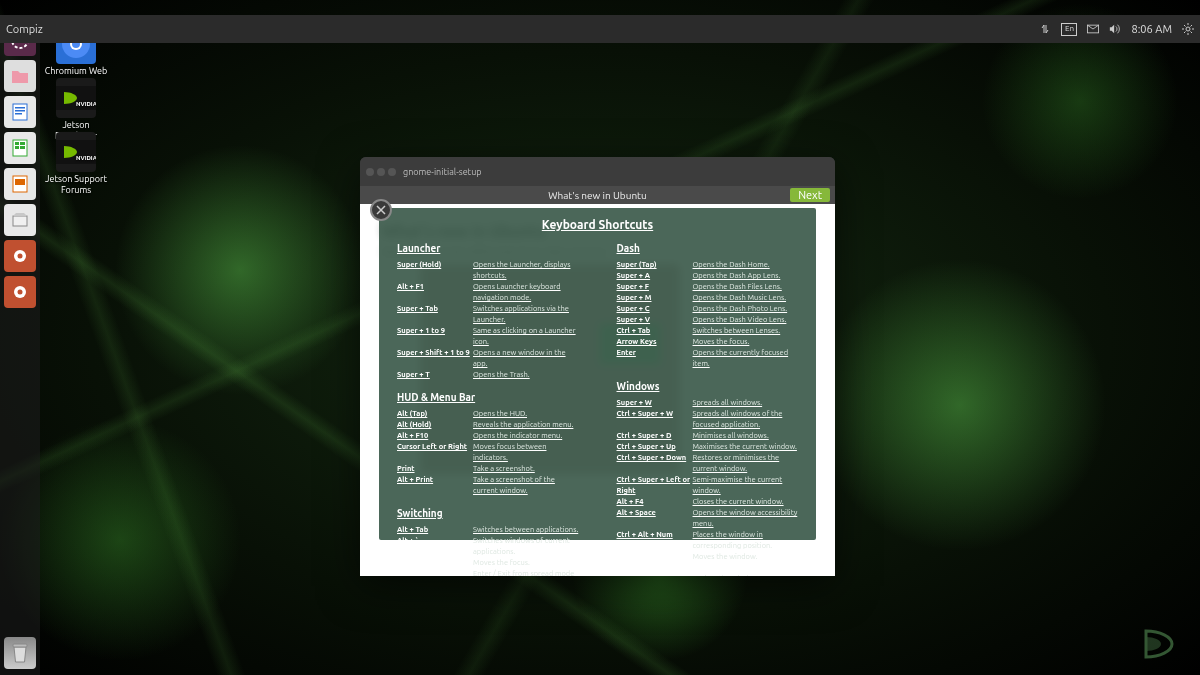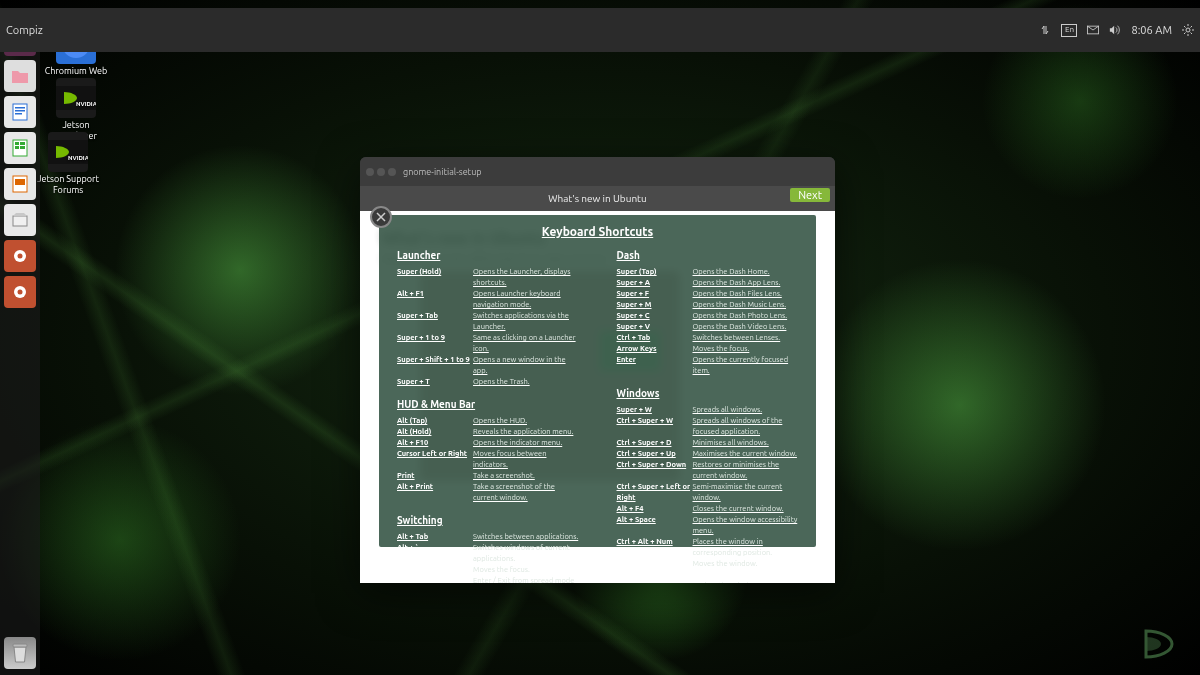--- a/index.html
+++ b/index.html
@@ -17,39 +17,39 @@
   
   .desktop::before{
     content:"";position:absolute;inset:0;
     background:
       linear-gradient(35deg, rgba(120,220,90,0) 30%, rgba(120,220,90,0.12) 31%, rgba(120,220,90,0) 32%),
       linear-gradient(-25deg,rgba(120,220,90,0) 60%, rgba(120,220,90,0.10) 61%, rgba(120,220,90,0) 62%),
       linear-gradient(70deg, rgba(120,220,90,0) 15%, rgba(120,220,90,0.10) 16%, rgba(120,220,90,0) 17%),
       linear-gradient(-60deg,rgba(120,220,90,0) 45%, rgba(120,220,90,0.08) 46%, rgba(120,220,90,0) 47%);
   }
   
-  .top-panel{position:absolute;top:8px;left:0;right:0;height:20px;background:#2b2b2b;color:#ddd;display:flex;align-items:center;font-size:11px;padding:12px 6px;z-index:30;}
+  .top-panel{position:absolute;top:15px;left:0;right:0;height:20px;background:#2b2b2b;color:#ddd;display:flex;align-items:center;font-size:11px;padding:4px 6px;z-index:30;}
   .top-panel .title{flex:0 0 auto;}
   .top-panel .spacer{flex:1;}
   .tray{display:flex;align-items:center;gap:10px;}
   .tray .ic{width:12px;height:12px;display:inline-flex;align-items:center;justify-content:center;color:#ddd;}
   .tray .box{width:14px;height:11px;border:1px solid #ccc;font-size:8px;line-height:9px;text-align:center;}
   
   .launcher{position:absolute;top:20px;left:0;bottom:0;width:40px;background:rgba(30,30,30,0.55);z-index:25;display:flex;flex-direction:column;align-items:center;padding-top:4px;gap:4px;}
   .launcher .app{width:32px;height:32px;border-radius:4px;display:flex;align-items:center;justify-content:center;position:relative;}
   .launcher .trash{position:absolute;bottom:6px;}
   
   .dicon{position:absolute;width:64px;text-align:center;color:#fff;font-size:9px;line-height:11px;text-shadow:0 1px 2px #000;}
   .dicon .g{width:40px;height:40px;margin:0 auto 2px;border-radius:4px;display:flex;align-items:center;justify-content:center;}
   
   .dialog{position:absolute;left:360px;top:157px;width:475px;background:#3b3b3b;border-radius:6px 6px 0 0;box-shadow:0 10px 40px rgba(0,0,0,0.6);z-index:40;overflow:hidden;}
   .dlg-titlebar{height:29px;background:#3c3c3c;display:flex;align-items:center;padding:0 6px;gap:3px;}
   .dlg-titlebar .wb{width:8px;height:8px;border-radius:50%;background:#555;}
   .dlg-titlebar .wtitle{color:#bbb;font-size:9px;margin-left:4px;}
-  .dlg-header{height:25px;background:#4a4a4a;display:flex;align-items:center;justify-content:center;position:relative;}
+  .dlg-header{height:18px;background:#4a4a4a;display:flex;align-items:center;justify-content:center;position:relative;}
   .dlg-header .htxt{color:#eee;font-size:10px;}
   .dlg-header .next{position:absolute;right:5px;top:2px;height:14px;padding:0 8px;background:#86b83a;color:#fff;font-size:11px;border-radius:2px;display:flex;align-items:center;}
   .dlg-body{background:#fff;height:338px;position:relative;padding:14px 20px 20px;}
   .blurred{position:absolute;inset:0;filter:blur(4px);opacity:0.9;padding:18px 22px;}
   .blurred h2{color:#333;font-size:16px;margin:0 0 6px;}
   .blurred p{color:#555;font-size:10px;margin:0;}
   .blurred .illus{position:absolute;top:60px;left:60px;width:260px;height:210px;background:#b59090;border-radius:6px;}
   .blurred .illus::after{content:"";position:absolute;right:20px;top:60px;width:60px;height:40px;background:#4a6;}
   
   .overlay-close{position:absolute;left:-9px;top:-9px;width:18px;height:18px;border-radius:50%;background:#3a3a3a;border:2px solid #888;color:#ccc;display:flex;align-items:center;justify-content:center;font-size:11px;z-index:2;}
@@ -189,21 +189,21 @@
 <div class="dicon" style="left:44px;top:78px">
     <div class="g" style="background:#1a1a1a">
       <svg width="40" height="24" viewBox="0 0 40 24">
         <rect width="40" height="24" fill="#111"></rect>
         <path d="M8 6v12c7 0 13-3 13-6s-6-6-13-6z" fill="#76b900"></path>
         <text x="20" y="20" font-size="6" fill="#fff" font-weight="bold">NVIDIA</text>
       </svg>
     </div>
     <div>Jetson Developer Zone</div>
   </div>
-<div class="dicon" style="left:36px;top:132px">
+<div class="dicon" style="left:44px;top:132px">
     <div class="g" style="background:#1a1a1a">
       <svg width="40" height="24" viewBox="0 0 40 24">
         <rect width="40" height="24" fill="#111"></rect>
         <path d="M8 6v12c7 0 13-3 13-6s-6-6-13-6z" fill="#76b900"></path>
         <text x="20" y="20" font-size="6" fill="#fff" font-weight="bold">NVIDIA</text>
       </svg>
     </div>
     <div>Jetson Support Forums</div>
   </div>
 

